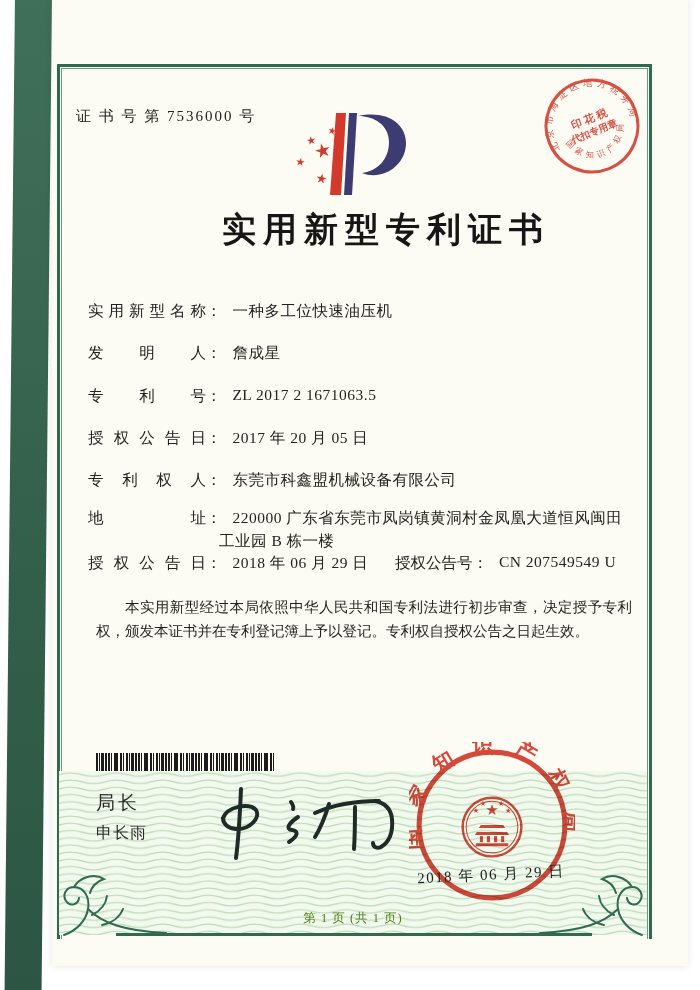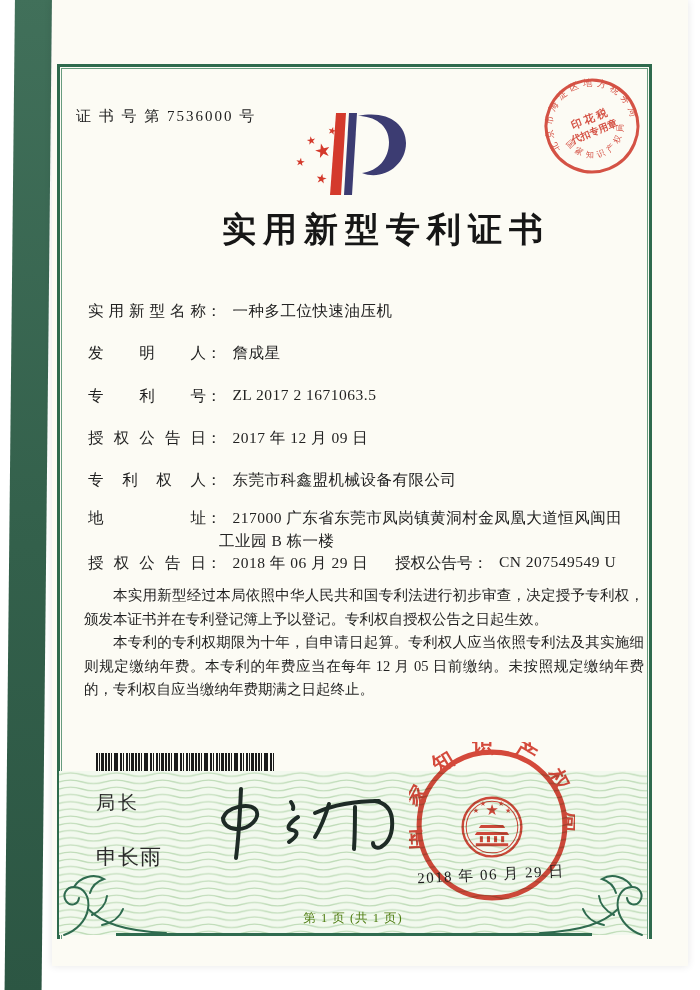--- a/index.html
+++ b/index.html
@@ -21,29 +21,29 @@
   .title{position:absolute;left:57px;top:206px;width:592px;text-align:center;
          font-size:34px;font-weight:700;letter-spacing:7px;color:#161616;padding-left:33px;}
   .frow{position:absolute;left:88px;width:560px;font-size:15.5px;color:#222;}
   .flabel{display:inline-block;width:118px;text-align:justify;text-align-last:justify;vertical-align:top;}
   .fcolon{display:inline-block;vertical-align:top;}
   .fvalue{display:inline-block;margin-left:7px;vertical-align:top;letter-spacing:.5px;}
   .addr2{margin-left:131px;line-height:23px;letter-spacing:.5px;}
   .pair2{position:absolute;left:307px;top:0;white-space:nowrap;}
   .paras{position:absolute;left:84px;top:583px;width:560px;font-size:14.5px;line-height:23.5px;
          text-align:justify;color:#1f1f1f;}
-  .paras p{margin:0;text-indent:2em;}
+  .paras p{margin:12px;text-indent:2em;}
   .barcode{position:absolute;left:96px;top:752px;width:178px;height:18px;background-color:#fcfbf4;
       background-image:
         repeating-linear-gradient(90deg,#1b1b1b 0 2px,transparent 2px 6px),
         repeating-linear-gradient(90deg,#1b1b1b 0 1px,transparent 1px 5px),
         repeating-linear-gradient(90deg,#1b1b1b 0 1px,transparent 1px 3px);}
   .guilloche{position:absolute;left:59px;top:770px;width:588px;height:164px;}
   .director{position:absolute;left:96px;top:789px;font-size:19px;letter-spacing:3px;color:#2a2a2a;}
-  .director2{position:absolute;left:96px;top:822px;font-size:21px;letter-spacing:1px;color:#2a2a2a;margin-top:20px;}
+  .director2{position:absolute;left:96px;top:822px;font-size:16px;letter-spacing:1px;color:#2a2a2a;}
   .sig{position:absolute;left:203px;top:772px;}
   .seal{position:absolute;left:409px;top:741px;mix-blend-mode:multiply;opacity:.92;}
   .sealdate{position:absolute;left:417px;top:862px;width:240px;font-size:15px;letter-spacing:1.5px;
             color:#1f1f1f;transform:rotate(-3deg);}
   .taxstamp{position:absolute;left:541px;top:74px;transform:rotate(-22deg);mix-blend-mode:multiply;opacity:.88;}
   .bottomline{position:absolute;left:116px;top:932px;width:476px;height:3px;background:#2f6b4f;}
   .flourish{position:absolute;top:870px;}
   .fl-l{left:58px;}
   .fl-r{left:538px;transform:scaleX(-1);}
   .footer{position:absolute;left:57px;top:909px;width:592px;text-align:center;
@@ -103,43 +103,42 @@
     <div class="frow" style="top:300px">
       <span class="flabel">实用新型名称</span><span class="fcolon">：</span>
       <span class="fvalue">一种多工位快速油压机</span>
     </div>
     <div class="frow" style="top:385px">
       <span class="flabel">专利号</span><span class="fcolon">：</span>
       <span class="fvalue">ZL 2017 2 1671063.5</span>
     </div>
     <div class="frow" style="top:427px">
       <span class="flabel">授权公告日</span><span class="fcolon">：</span>
-      <span class="fvalue">2017 年 12 月 09 日</span>
+      <span class="fvalue">2017 年 20 月 05 日</span>
     </div>
     <div class="frow" style="top:469px">
       <span class="flabel">专利权人</span><span class="fcolon">：</span>
       <span class="fvalue">东莞市科鑫盟机械设备有限公司</span>
     </div>
     <div class="frow" style="top:507px">
       <span class="flabel">地址</span><span class="fcolon">：</span>
-      <span class="fvalue">217000 广东省东莞市凤岗镇黄洞村金凤凰大道恒风闽田</span>
+      <span class="fvalue">220000 广东省东莞市凤岗镇黄洞村金凤凰大道恒风闽田</span>
       <div class="addr2">工业园 B 栋一楼</div>
     </div>
     <div class="frow" style="top:552px">
       <span class="flabel">授权公告日</span><span class="fcolon">：</span>
       <span class="fvalue">2018 年 06 月 29 日</span>
       <span class="pair2">
         <span>授权公告号</span><span>：</span>
         <span class="fvalue">CN 207549549 U</span>
       </span>
     </div>
 
     <div class="paras">
       <p>本实用新型经过本局依照中华人民共和国专利法进行初步审查，决定授予专利权，颁发本证书并在专利登记簿上予以登记。专利权自授权公告之日起生效。</p>
-      <p>本专利的专利权期限为十年，自申请日起算。专利权人应当依照专利法及其实施细则规定缴纳年费。本专利的年费应当在每年 12 月 05 日前缴纳。未按照规定缴纳年费的，专利权自应当缴纳年费期满之日起终止。</p>
     </div>
 
     <div class="barcode"></div>
 
     <svg class="guilloche" width="588" height="164" viewBox="0 0 588 164" preserveAspectRatio="none">
       <defs>
         <pattern id="gw" width="46" height="7.2" patternUnits="userSpaceOnUse">
           <path d="M0,3.6 Q11.5,0.2 23,3.6 T46,3.6" fill="none" stroke="#bedbb7" stroke-width="1.3"></path>
         </pattern>
       </defs>

